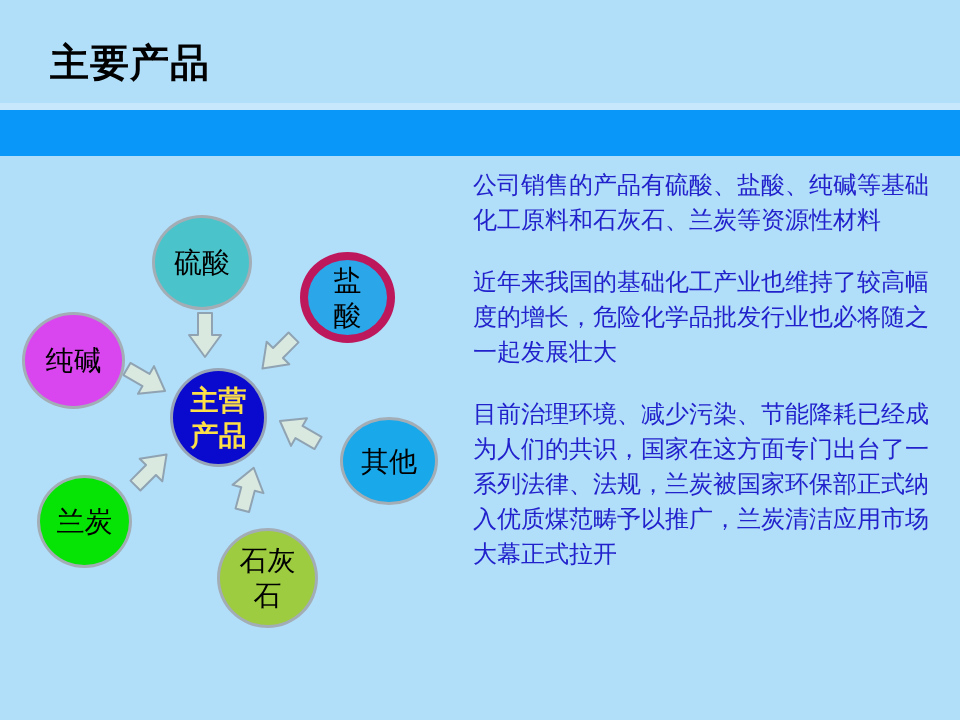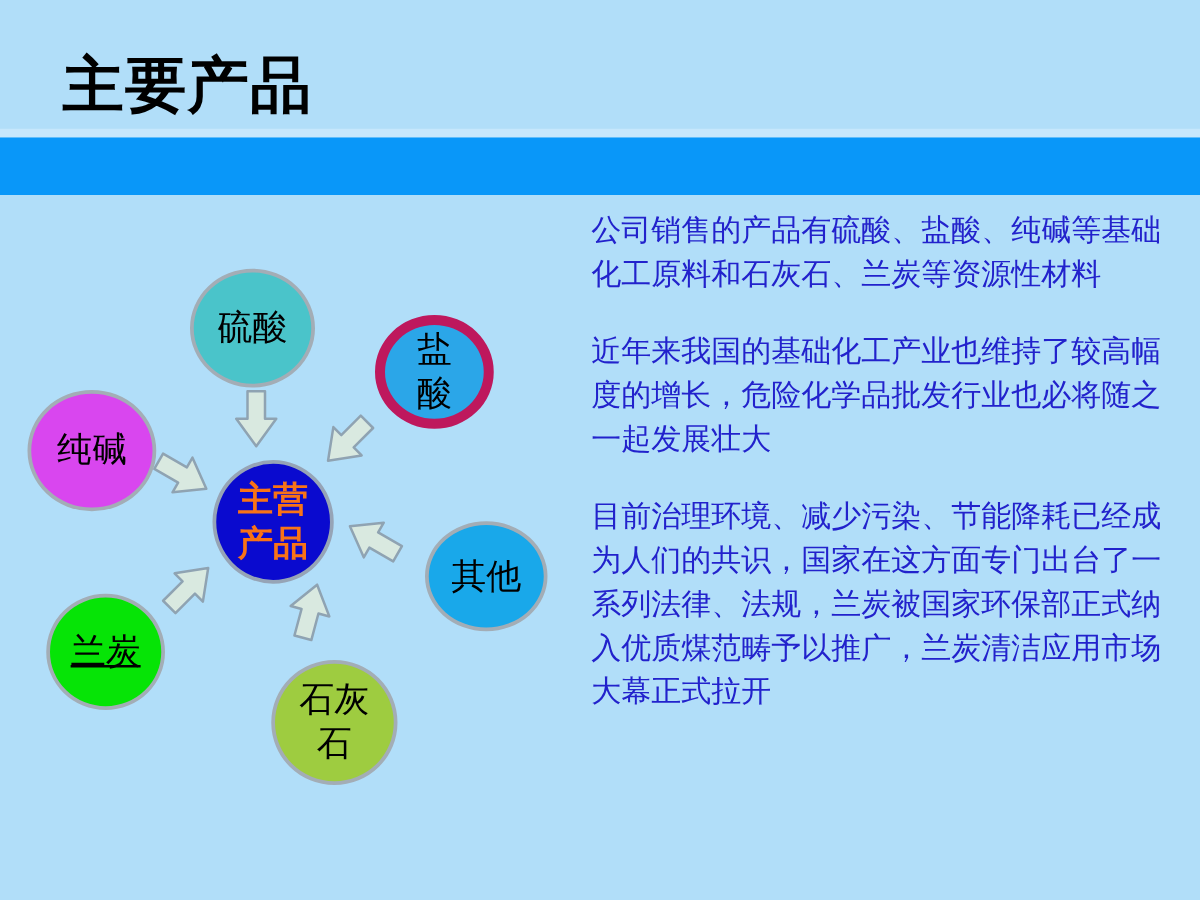--- a/index.html
+++ b/index.html
@@ -3,21 +3,21 @@
 <meta charset="utf-8">
 <style>
   html,body{margin:0;padding:0;}
   .slide{
     position:relative;width:960px;height:720px;overflow:hidden;
     background:#B1DEF9;
     font-family:"Liberation Sans","DejaVu Sans",sans-serif;
   }
   .page-title{
     position:absolute;left:50px;top:36px;margin:0;
-    font-size:49px;font-weight:bold;color:#000;letter-spacing:1px;
+    font-size:39px;font-weight:bold;color:#000;letter-spacing:1px;
     font-family:"Liberation Sans","DejaVu Sans",sans-serif;
   }
   .band-highlight{
     position:absolute;left:0;top:103px;width:960px;height:7px;
     background:#C6E7FC;
   }
   .accent-band{
     position:absolute;left:0;top:110px;width:960px;height:46px;
     background:#0997F9;
   }
@@ -97,29 +97,29 @@
     </div>
     <div class="node n-hydro" style="background-color: rgb(43, 166, 232);">
       <span class="lbl wrap1">盐酸</span>
     </div>
     <div class="node n-soda" style="background-color: #d946ef;">
       <span class="lbl">纯碱</span>
     </div>
     <div class="node n-others" style="background-color: rgb(25, 168, 234);">
       <span class="lbl">其他</span>
     </div>
-    <div class="node n-semicoke" style="background-color: rgb(6, 228, 6); text-decoration: underline;">
+    <div class="node n-semicoke" style="background-color: rgb(6, 228, 6);">
       <span class="lbl">兰炭</span>
     </div>
     <div class="node n-limestone" style="background-color: rgb(158, 204, 64);">
       <span class="lbl wrap2">石灰石</span>
     </div>
 
     <div class="node n-center" style="background-color: rgb(10, 10, 207);">
-      <span class="lbl wrap2" style="color: #f97316;">主营产品</span>
+      <span class="lbl wrap2" style="color: #fde047;">主营产品</span>
     </div>
   </div>
 
   <div class="text-panel" style="color: rgb(34, 34, 204);">
     <p>公司销售的产品有硫酸、盐酸、纯碱等基础化工原料和石灰石、兰炭等资源性材料</p>
     <p>近年来我国的基础化工产业也维持了较高幅度的增长，危险化学品批发行业也必将随之一起发展壮大</p>
     <p>目前治理环境、减少污染、节能降耗已经成为人们的共识，国家在这方面专门出台了一系列法律、法规，兰炭被国家环保部正式纳入优质煤范畴予以推广，兰炭清洁应用市场大幕正式拉开</p>
   </div>
 
 </div>

